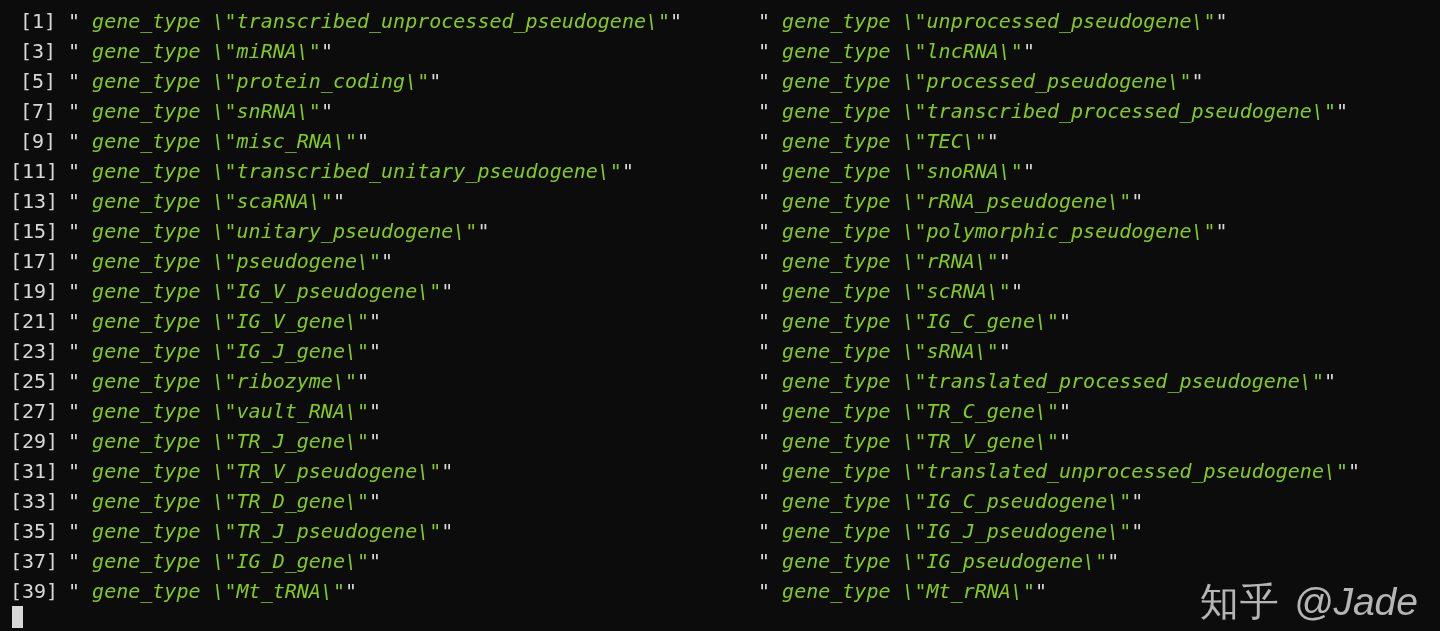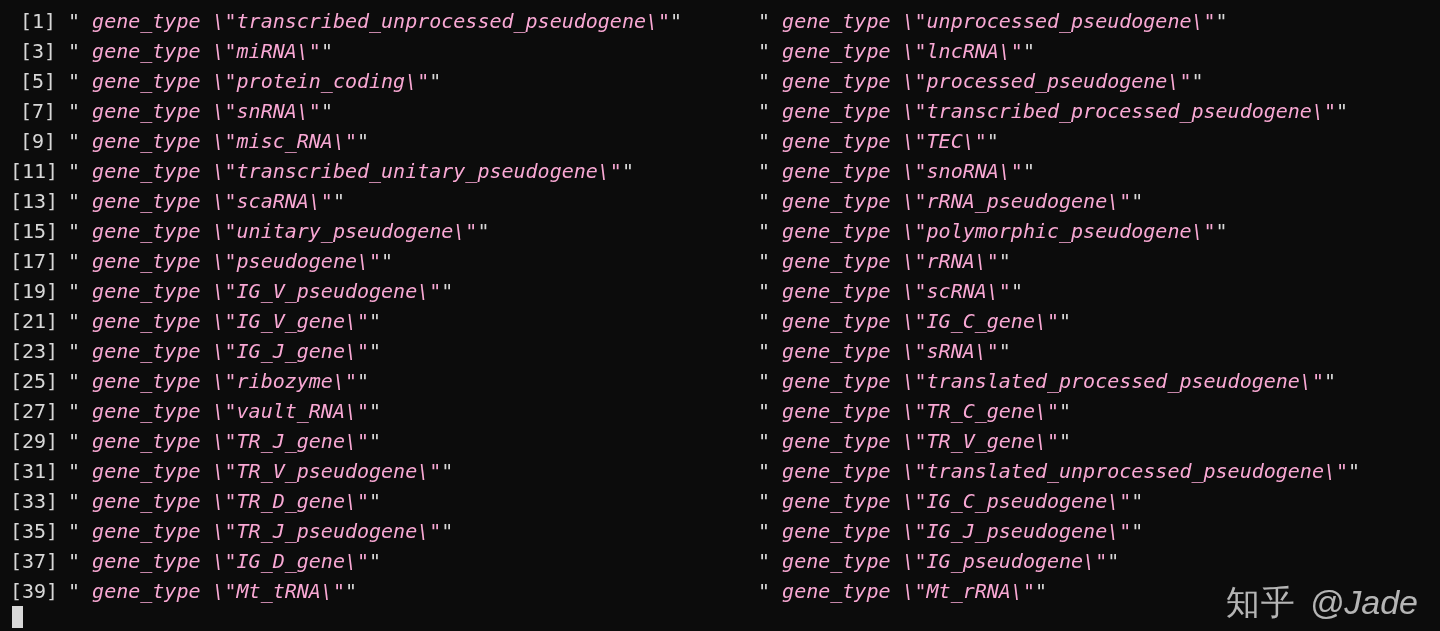--- a/index.html
+++ b/index.html
@@ -34,37 +34,37 @@
   .gap0 { display:inline-block; width: 12px; flex:0 0 12px; }
   .col-left {
     flex: 0 0 690px;
     display: inline-block;
   }
   .col-right {
     flex: 1 1 auto;
     display: inline-block;
   }
   .quote { color: #d8d8d8; }
-  .inner { font-style: italic; color: #f9a8d4; }
+  .inner { font-style: italic; color: #84cc16; }
   .cursor {
     display:inline-block;
     width: 11px;
     height: 22px;
     background: #d8d8d8;
     vertical-align: text-bottom;
     margin-left: 2px;
   }
   .watermark {
     position: absolute;
     right: 22px;
     bottom: 14px;
     font-family: -apple-system, "PingFang SC", "Microsoft YaHei", "Segoe UI", sans-serif;
     font-style: normal;
     color: rgba(230,230,230,0.78);
-    font-size: 34px;
+    font-size: 39px;
     display: flex;
     align-items: flex-start;
     gap: 14px;
     pointer-events: none;
   }
   .watermark .zh {
     font-weight: 500;
     letter-spacing: 1px;
   }
   .watermark .at {

